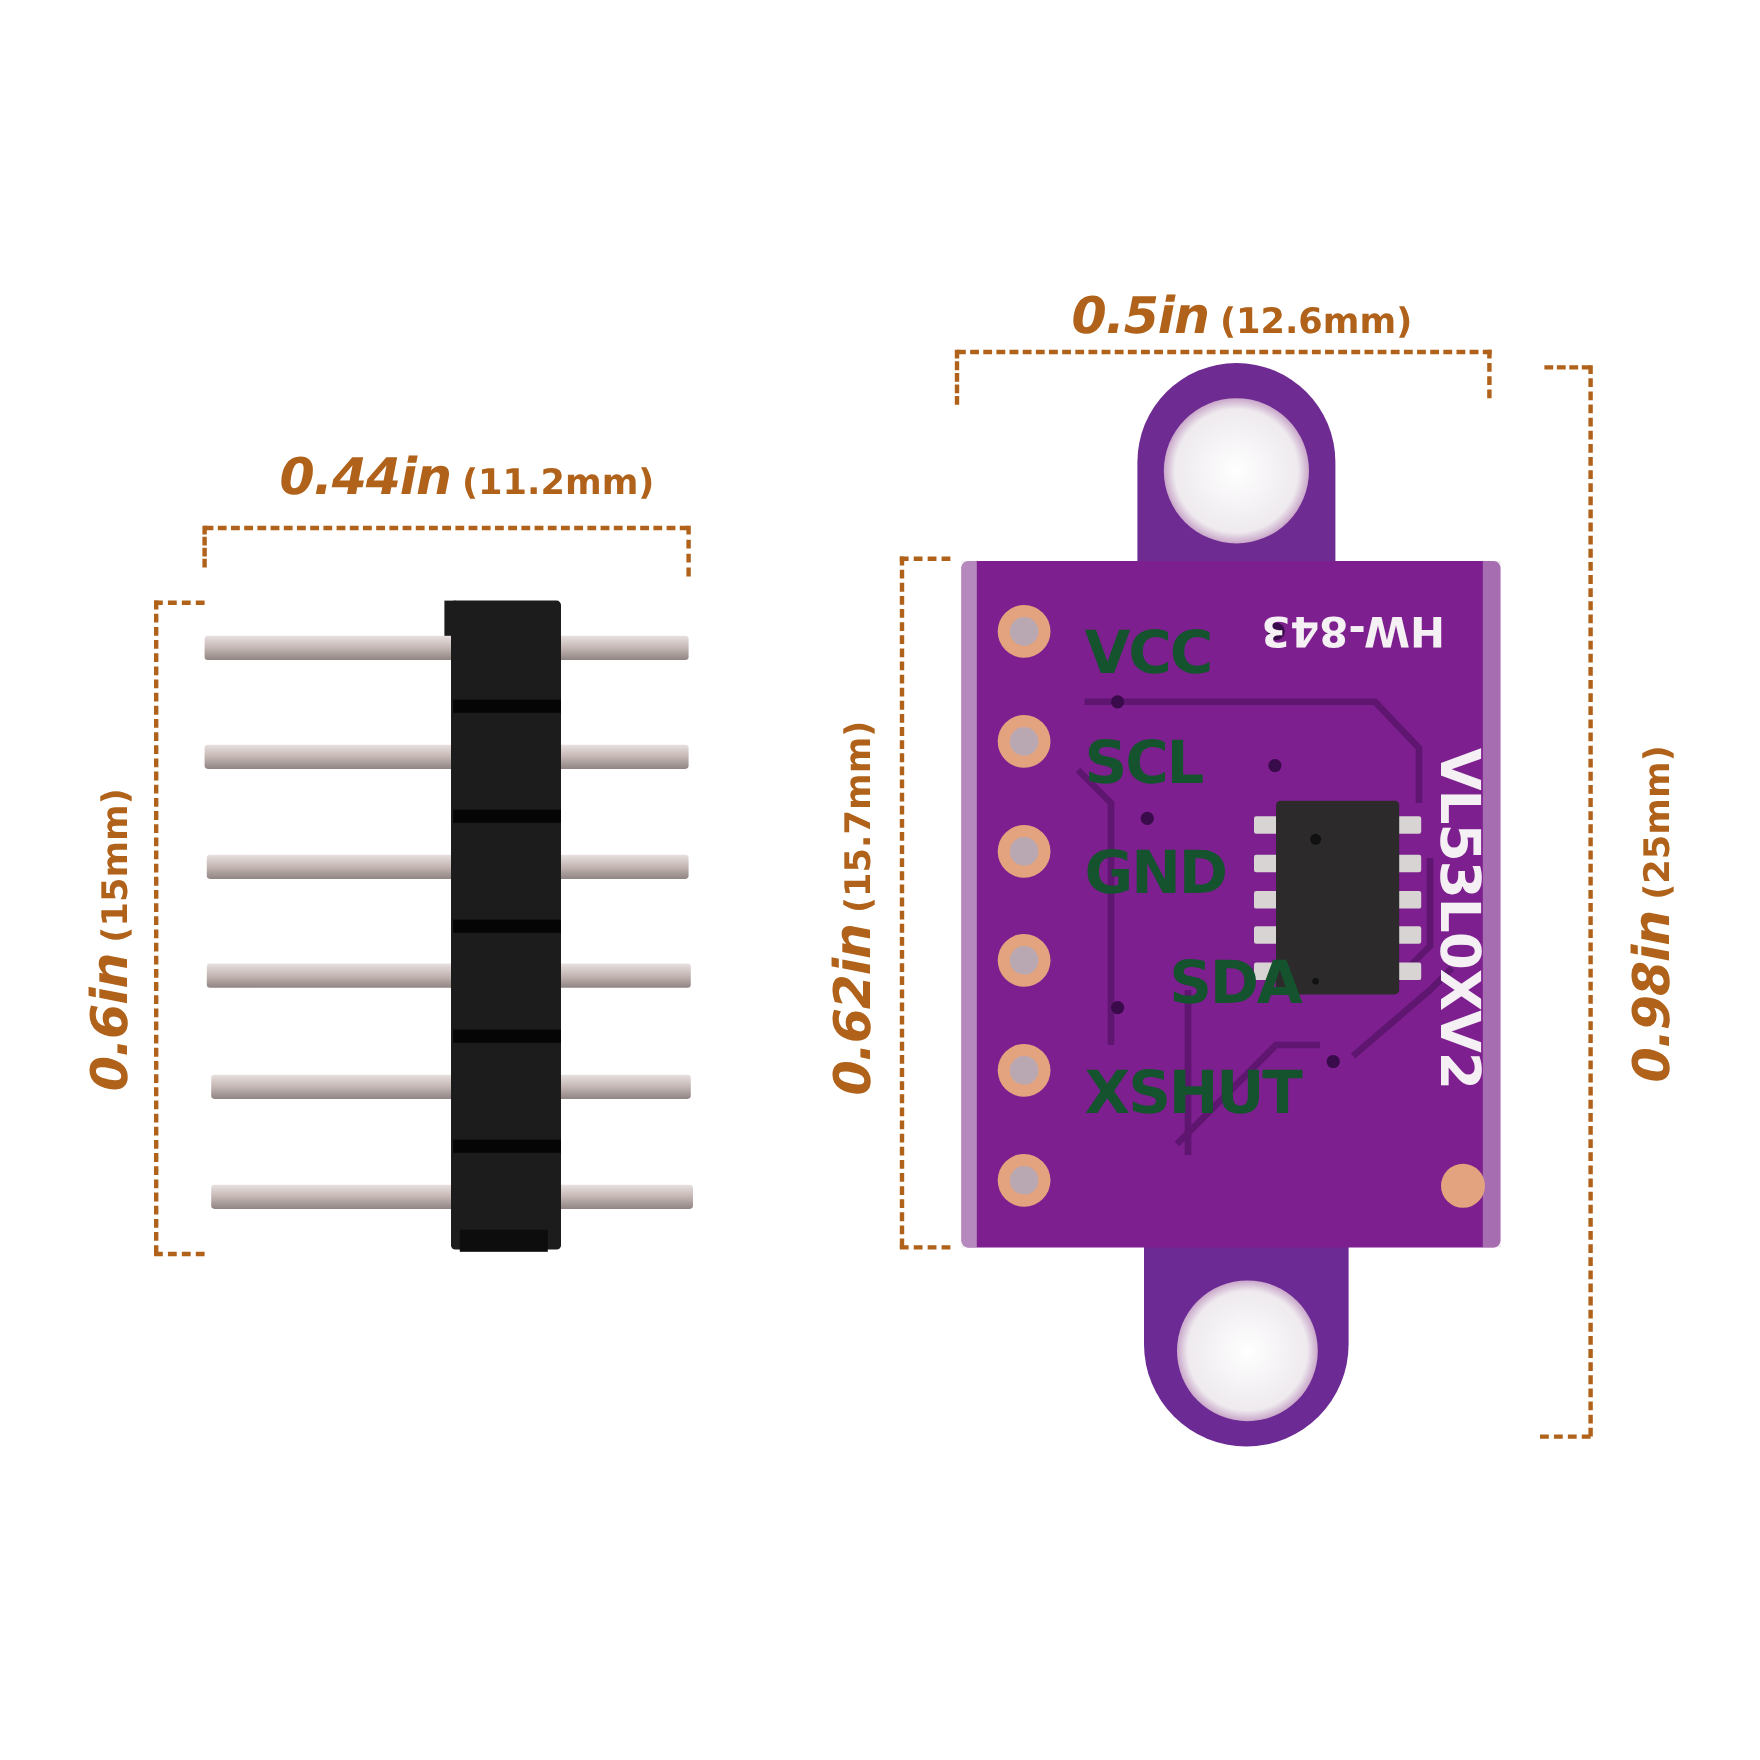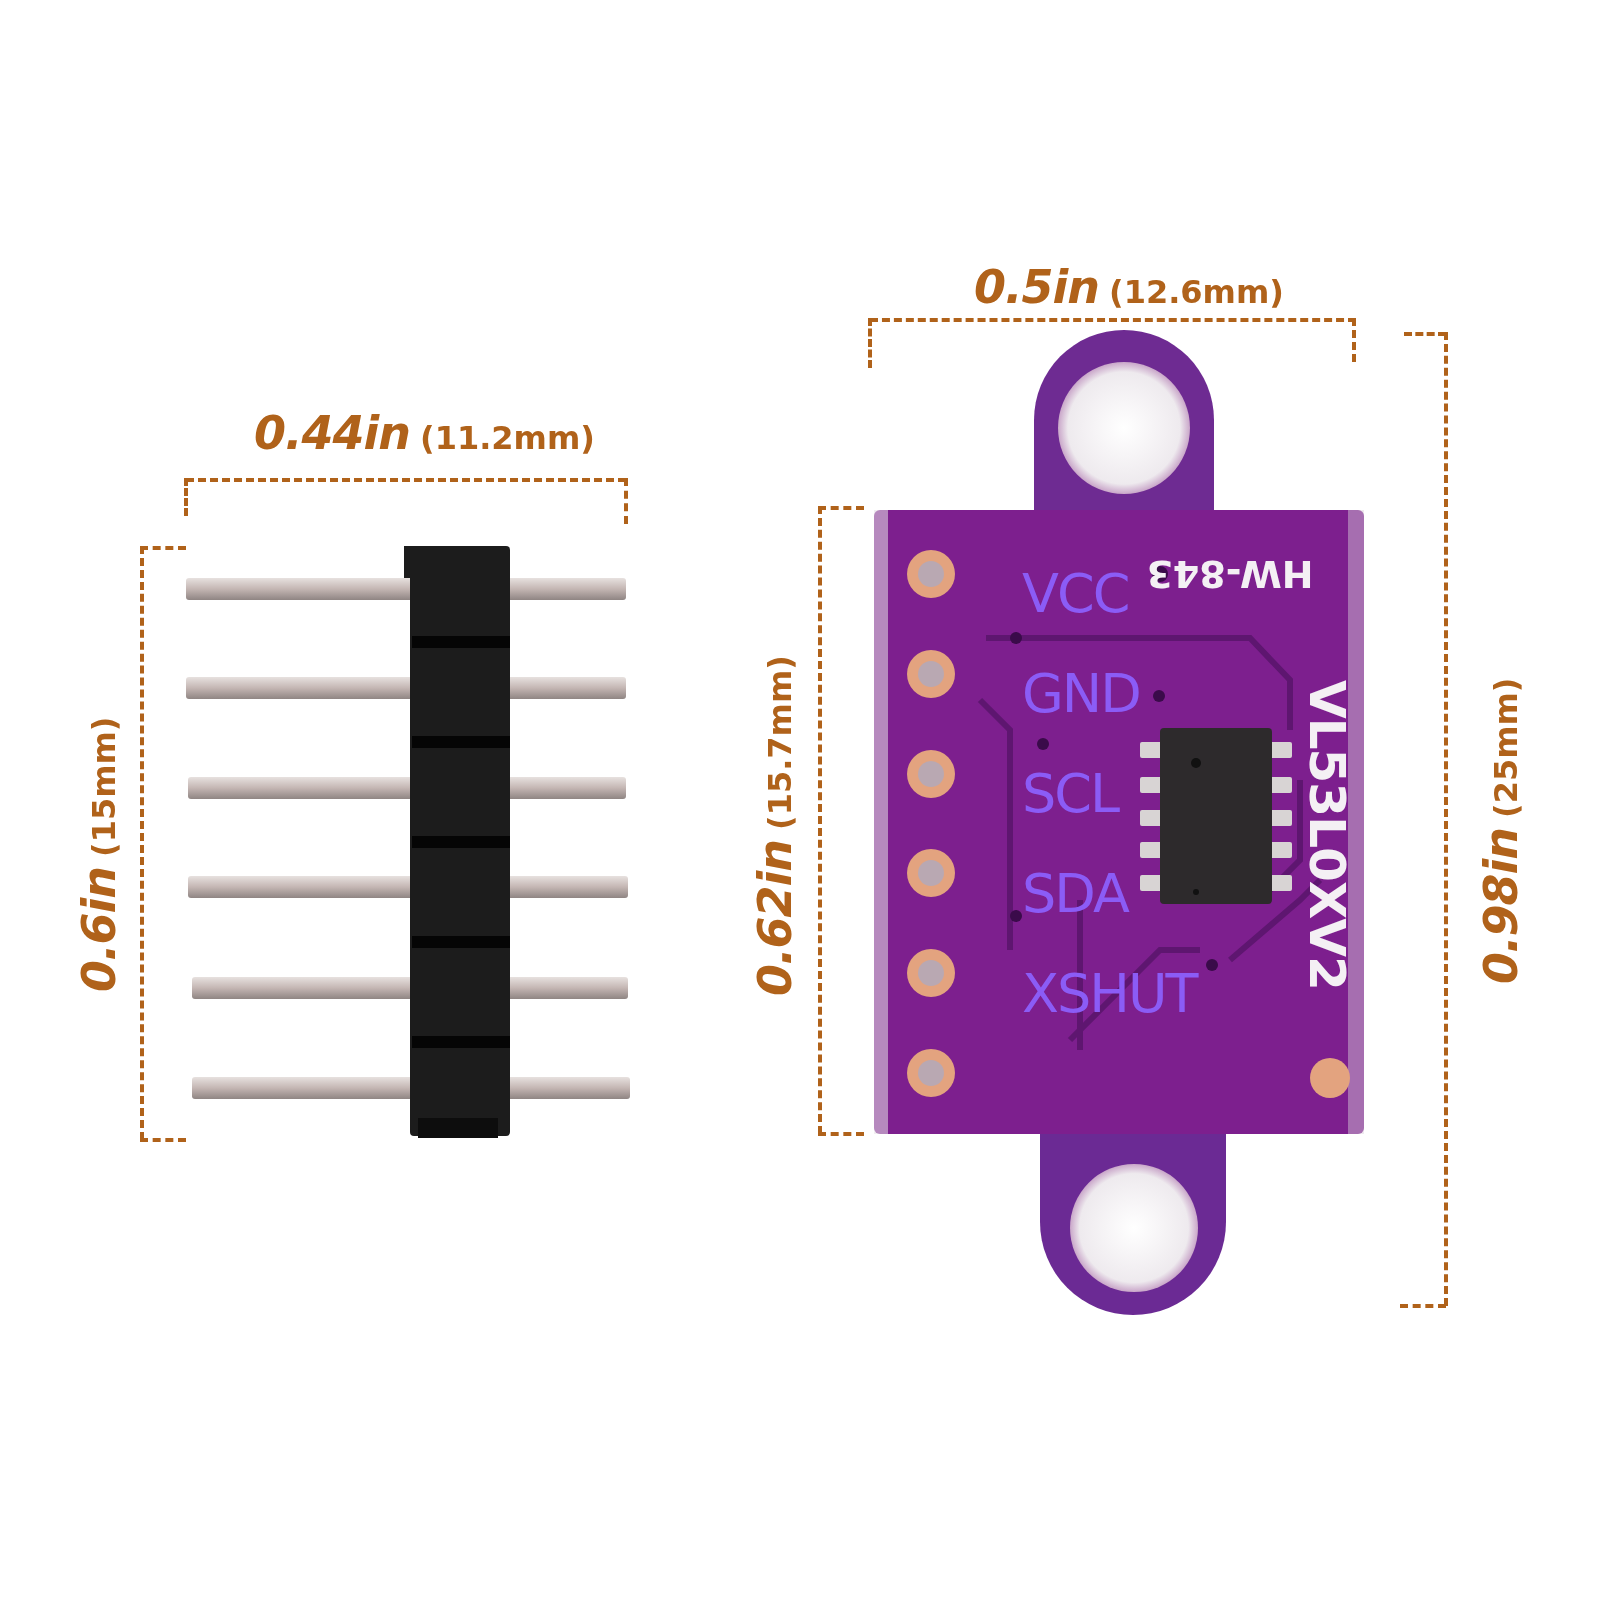--- a/index.html
+++ b/index.html
@@ -157,23 +157,23 @@
     <rect x="1266" y="777" width="26" height="16" rx="2" fill="#d8d4d4"></rect>
     <rect x="1266" y="810" width="26" height="16" rx="2" fill="#d8d4d4"></rect>
     <rect x="1266" y="842" width="26" height="16" rx="2" fill="#d8d4d4"></rect>
     <rect x="1266" y="875" width="26" height="16" rx="2" fill="#d8d4d4"></rect>
     <rect x="1160" y="728" width="112" height="176" rx="4" fill="#2d2a2c"></rect>
     <circle cx="1196" cy="763" r="5" fill="#111"></circle>
     <circle cx="1196" cy="892" r="3" fill="#111"></circle>
   </g>
 </svg>
 
-<div style="position:absolute; left:986px; top:544px; color:#8b5cf6; font-family:'DejaVu Sans', sans-serif; font-weight:normal; font-size:54px; line-height:100px; letter-spacing:-2px;margin-left:36px;">
+<div style="position:absolute; left:986px; top:544px; color:#14532d; font-family:'DejaVu Sans', sans-serif; font-weight:bold; font-size:54px; line-height:100px; letter-spacing:-2px;">
   <div style="height:100px;">VCC</div>
+  <div style="height:100px;">SCL</div>
   <div style="height:100px;">GND</div>
-  <div style="height:100px;">SCL</div>
-  <div style="height:100px;">SDA</div>
+  <div style="height:100px;text-align:right;">SDA</div>
   <div style="height:100px;">XSHUT</div>
 </div>
 
 <div style="position:absolute; left:1140px; top:552px; width:180px; color:#f4f0f4; font-weight:bold; font-size:38px; transform:rotate(180deg) scaleX(-1) scaleY(-1) rotate(180deg); transform: scale(-1,-1); text-align:center; font-family:'DejaVu Sans', sans-serif;">HW-843</div>
 
 <div style="position:absolute; left:1306px; top:680px; color:#f4f0f4; font-weight:bold; font-size:50px; font-family:'DejaVu Sans', sans-serif; transform-origin:left top; transform:translateX(50px) rotate(90deg); white-space:nowrap; letter-spacing:-1px;">VL53L0XV2</div>
 
 </body></html>

